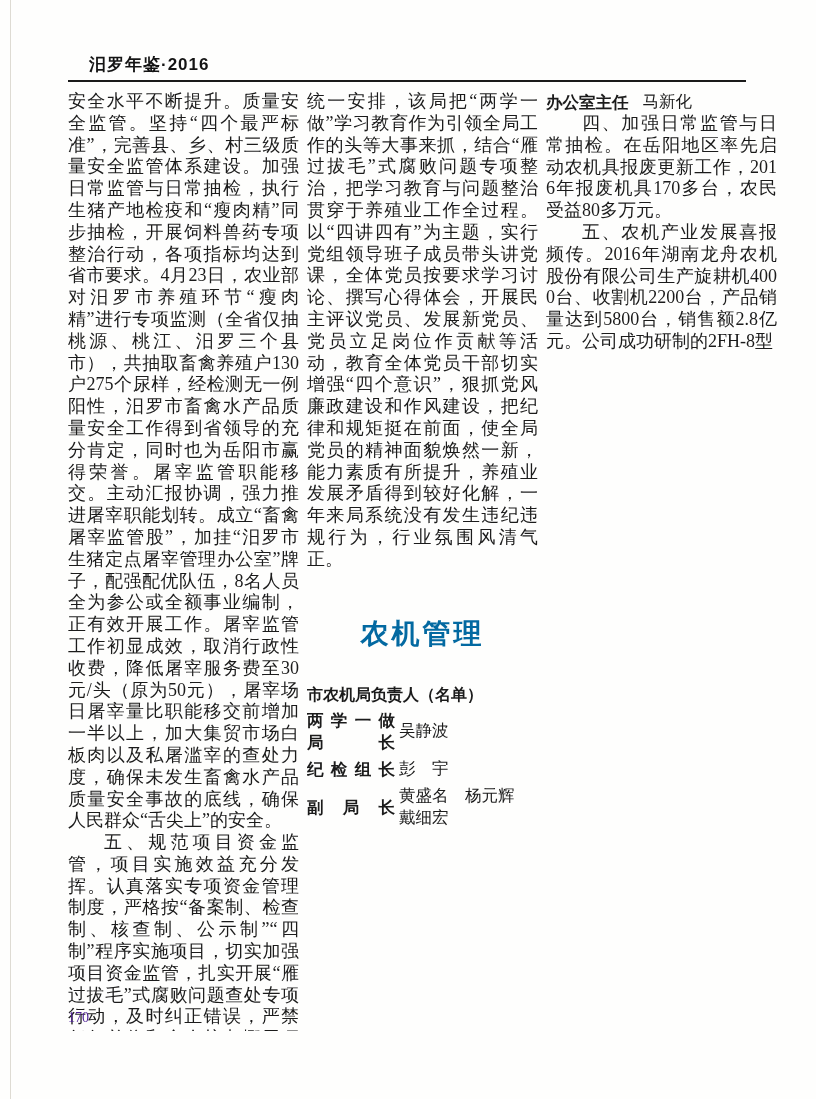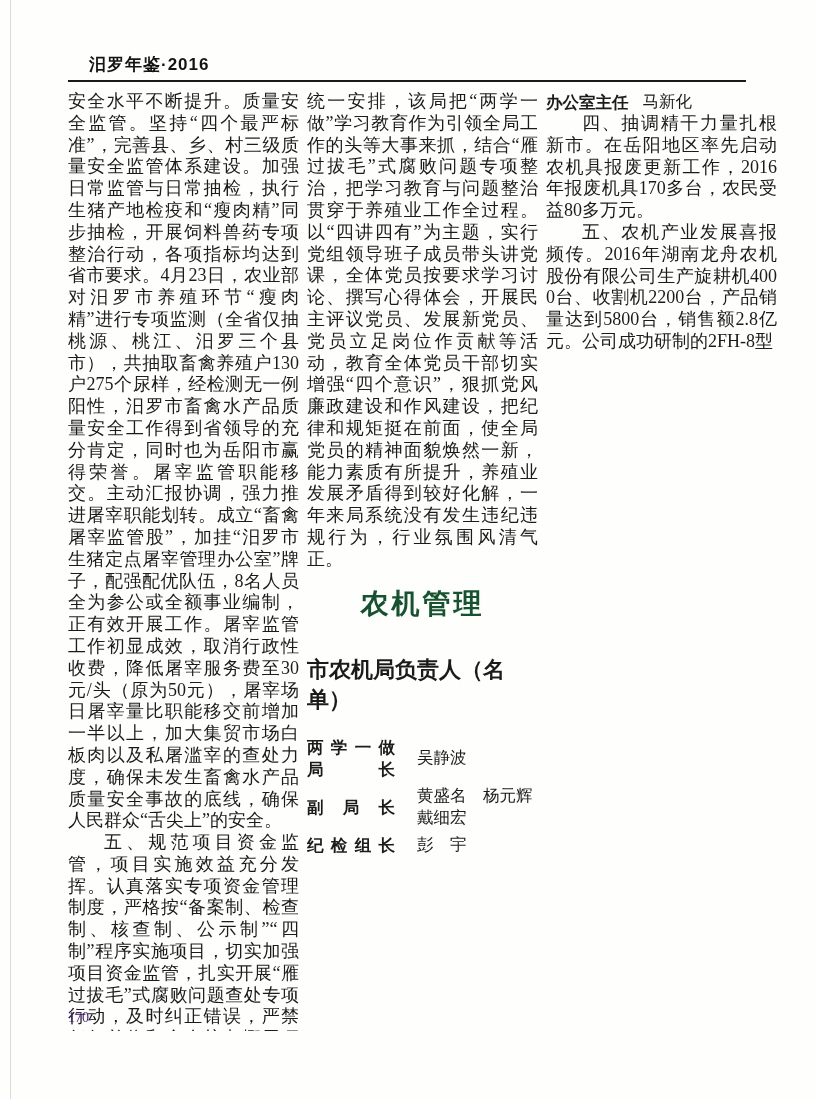--- a/index.html
+++ b/index.html
@@ -59,50 +59,50 @@
     text-align: justify;
     word-break: break-all;
   }
   .indent { text-indent: 2em; }
   .bold-label {
     font-family: "Liberation Sans", sans-serif;
     font-weight: 700;
     margin-right: 0.7em;
   }
   .section-heading {
-    margin: 14px 0 0 0;
+    margin: 44px 0 0 0;
     text-align: center;
     font-family: "Liberation Serif", serif;
     font-weight: 700;
     font-size: 28px;
     letter-spacing: 3px;
-    color: #14532d;
+    color: #0369a1;
   }
   .roster { margin-top: 32px; }
   .roster-title {
     font-family: "Liberation Sans", sans-serif;
     font-weight: 700;
-    font-size: 22px;
-    margin-bottom: 21px;
+    font-size: 16px;
+    margin-bottom: 3px;
   }
   .roster-row {
     display: flex;
     align-items: center;
     margin-bottom: 5px;
     font-size: 16.5px;
     line-height: 22px;
   }
   .roster-label-col { width: 88px; flex: 0 0 88px; }
   .roster-label {
     font-family: "Liberation Sans", sans-serif;
     font-weight: 700;
     text-align: justify;
     text-align-last: justify;
   }
-  .roster-names { margin-left: 22px; }
+  .roster-names { margin-left: 4px; }
   .two-line .roster-names { display: flex; align-items: center; min-height: 44px; }
   .roster-name { white-space: pre; }
   .continuation { margin-bottom: 0; }
   .roster-label-inline {
     font-family: "Liberation Sans", sans-serif;
     font-weight: 700;
     margin-right: 14px;
   }
   .survey { margin-top: 31px; }
   .page-number {
@@ -141,45 +141,45 @@
           <div class="roster-label">两学一做</div>
           <div class="roster-label">局长</div>
         </div>
         <div class="roster-names">
           <div class="roster-name">吴静波</div>
         </div>
       </div>
 
       <div class="roster-row">
         <div class="roster-label-col">
+          <div class="roster-label">纪检组长</div>
+        </div>
+        <div class="roster-names">
+          <div class="roster-name">彭　宇</div>
+        </div>
+      </div>
+
+      <div class="roster-row">
+        <div class="roster-label-col">
           <div class="roster-label">副局长</div>
         </div>
         <div class="roster-names">
           <div class="roster-name">黄盛名　杨元辉</div>
           <div class="roster-name">戴细宏</div>
-        </div>
-      </div>
-
-      <div class="roster-row">
-        <div class="roster-label-col">
-          <div class="roster-label">纪检组长</div>
-        </div>
-        <div class="roster-names">
-          <div class="roster-name">彭　宇</div>
         </div>
       </div>
 
     </div>
   </div>
 
   <div class="col col3">
     <div class="roster-row continuation">
       <span class="roster-label-inline">办公室主任</span>
       <span class="roster-name">马新化</span>
     </div>
 
 
-    <p class="body-text indent">四、抽调精干力量扎根新市。在岳阳地区率先启动农机具报废更新工作，2016年报废机具170多台，农民受益80多万元。</p>
+    <p class="body-text indent">四、加强日常监管与日常抽检。在岳阳地区率先启动农机具报废更新工作，2016年报废机具170多台，农民受益80多万元。</p>
     <p class="body-text indent">五、农机产业发展喜报频传。2016年湖南龙舟农机股份有限公司生产旋耕机4000台、收割机2200台，产品销量达到5800台，销售额2.8亿元。公司成功研制的2FH-8型</p>
   </div>
 
   <div class="page-number">170</div>
 </div>
 
 </body></html>

